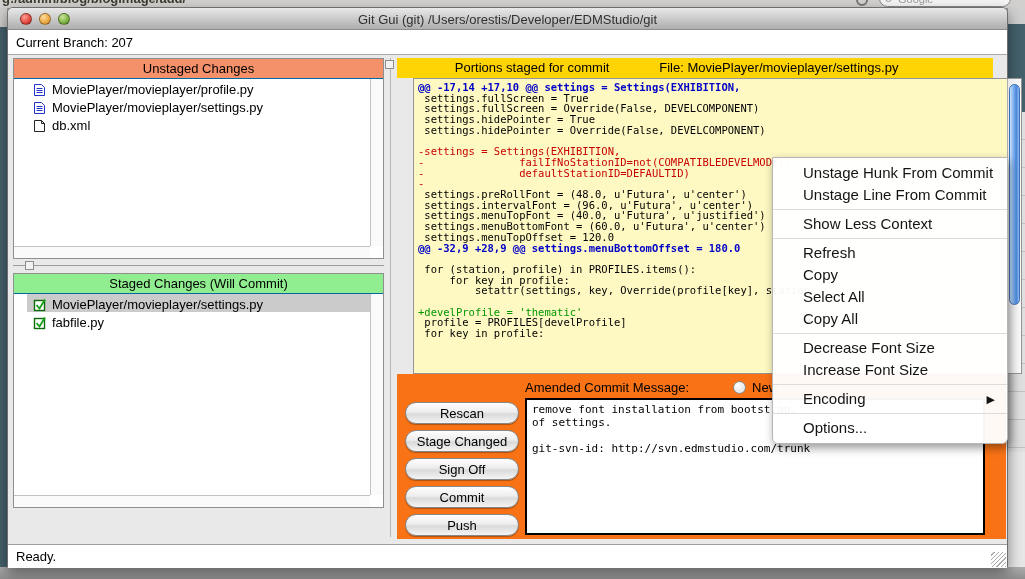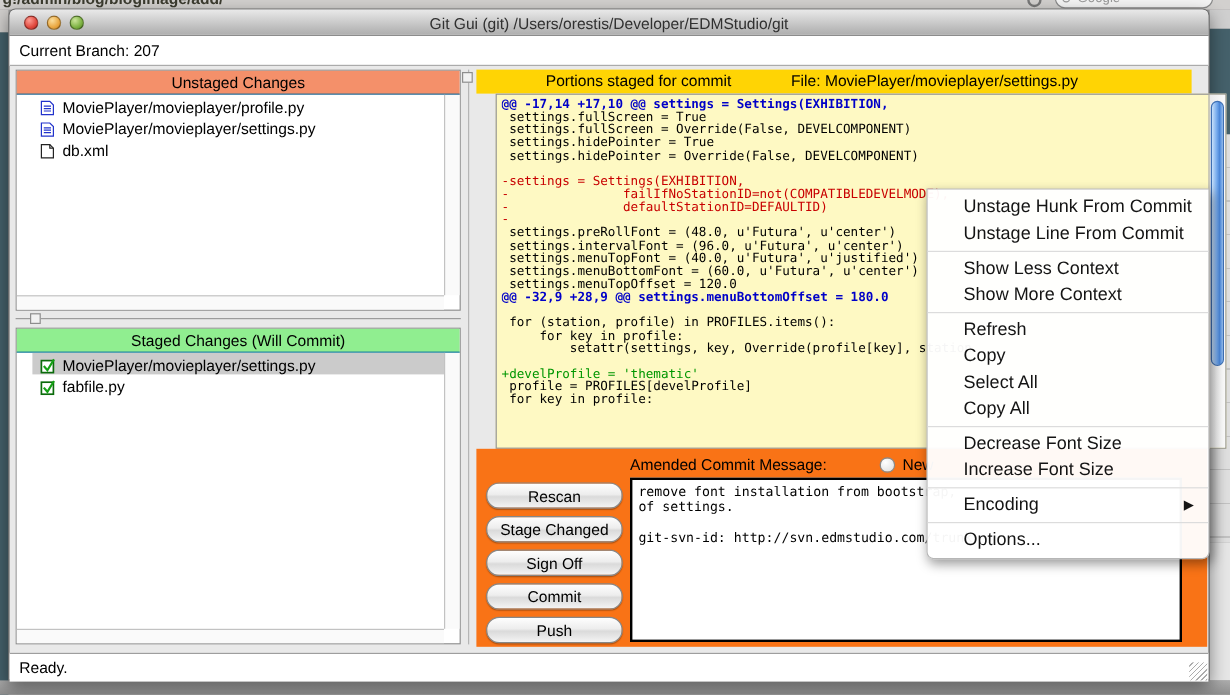--- a/index.html
+++ b/index.html
@@ -27,21 +27,21 @@
   .traffic { position:absolute; top:5px; width:12px; height:12px; border-radius:50%; border:1px solid rgba(0,0,0,.35); }
   .t-close { left:12px; background:radial-gradient(circle at 35% 30%, #FF9C92, #DE4338 65%, #A82E26); }
   .t-min   { left:31px; background:radial-gradient(circle at 35% 30%, #FBDE9C, #E8A33B 65%, #B97B22); }
   .t-zoom  { left:50px; background:radial-gradient(circle at 35% 30%, #CBE59A, #77AE3C 65%, #557F26); }
 
   .branch-bar { position:absolute; left:0; top:22px; width:100%; height:25px; background:#FFF; border-bottom:1px solid #ABABAB; font-size:13px; line-height:25px; padding-left:8px; color:#000; }
 
   
   .panel { position:absolute; left:5px; width:371px; border:1px solid #8F8F8F; background:#FFF; }
   .unstaged-panel { top:50px; height:201px; }
-  .staged-panel { top:265px; height:264px; }
+  .staged-panel { top:265px; height:235px; }
   .panel-header { height:20px; text-align:center; font-size:13px; line-height:20px; color:#000; border-bottom:1px solid #0369a1; }
   .unstaged-panel .panel-header { background:var(--unstaged-hdr,#F4906A); }
   .staged-panel .panel-header { background:var(--staged-hdr,#90EE90); }
   .file-list { position:absolute; left:0; top:20px; right:13px; bottom:12px; overflow:hidden; background:#FFF; }
   .v-track { position:absolute; right:0; top:20px; bottom:12px; width:13px; background:#FAFAFA; border-left:1px solid #C2C2C2; }
   .h-track { position:absolute; left:0; right:13px; bottom:0; height:12px; background:#FAFAFA; border-top:1px solid #C2C2C2; }
   .file-row { height:18px; display:flex; align-items:flex-end; gap:5px; padding-left:6px; font-size:13px; white-space:nowrap;margin-left:13px; }
   .file-row.selected { background:#CBCBCB; }
   .ficon { width:14px; height:14px; display:inline-flex; }
   .ficon svg { display:none; }
@@ -313,24 +313,20 @@
   <div class="menu-row separator">
     
     
   </div>
 
   <div class="menu-row item">
     <span class="menu-label">Show Less Context</span>
     
   </div>
 
-  <div class="menu-row item">
-    <span class="menu-label">Show More Context</span>
-    
-  </div>
 
   <div class="menu-row separator">
     
     
   </div>
 
   <div class="menu-row item">
     <span class="menu-label">Refresh</span>
     
   </div>

